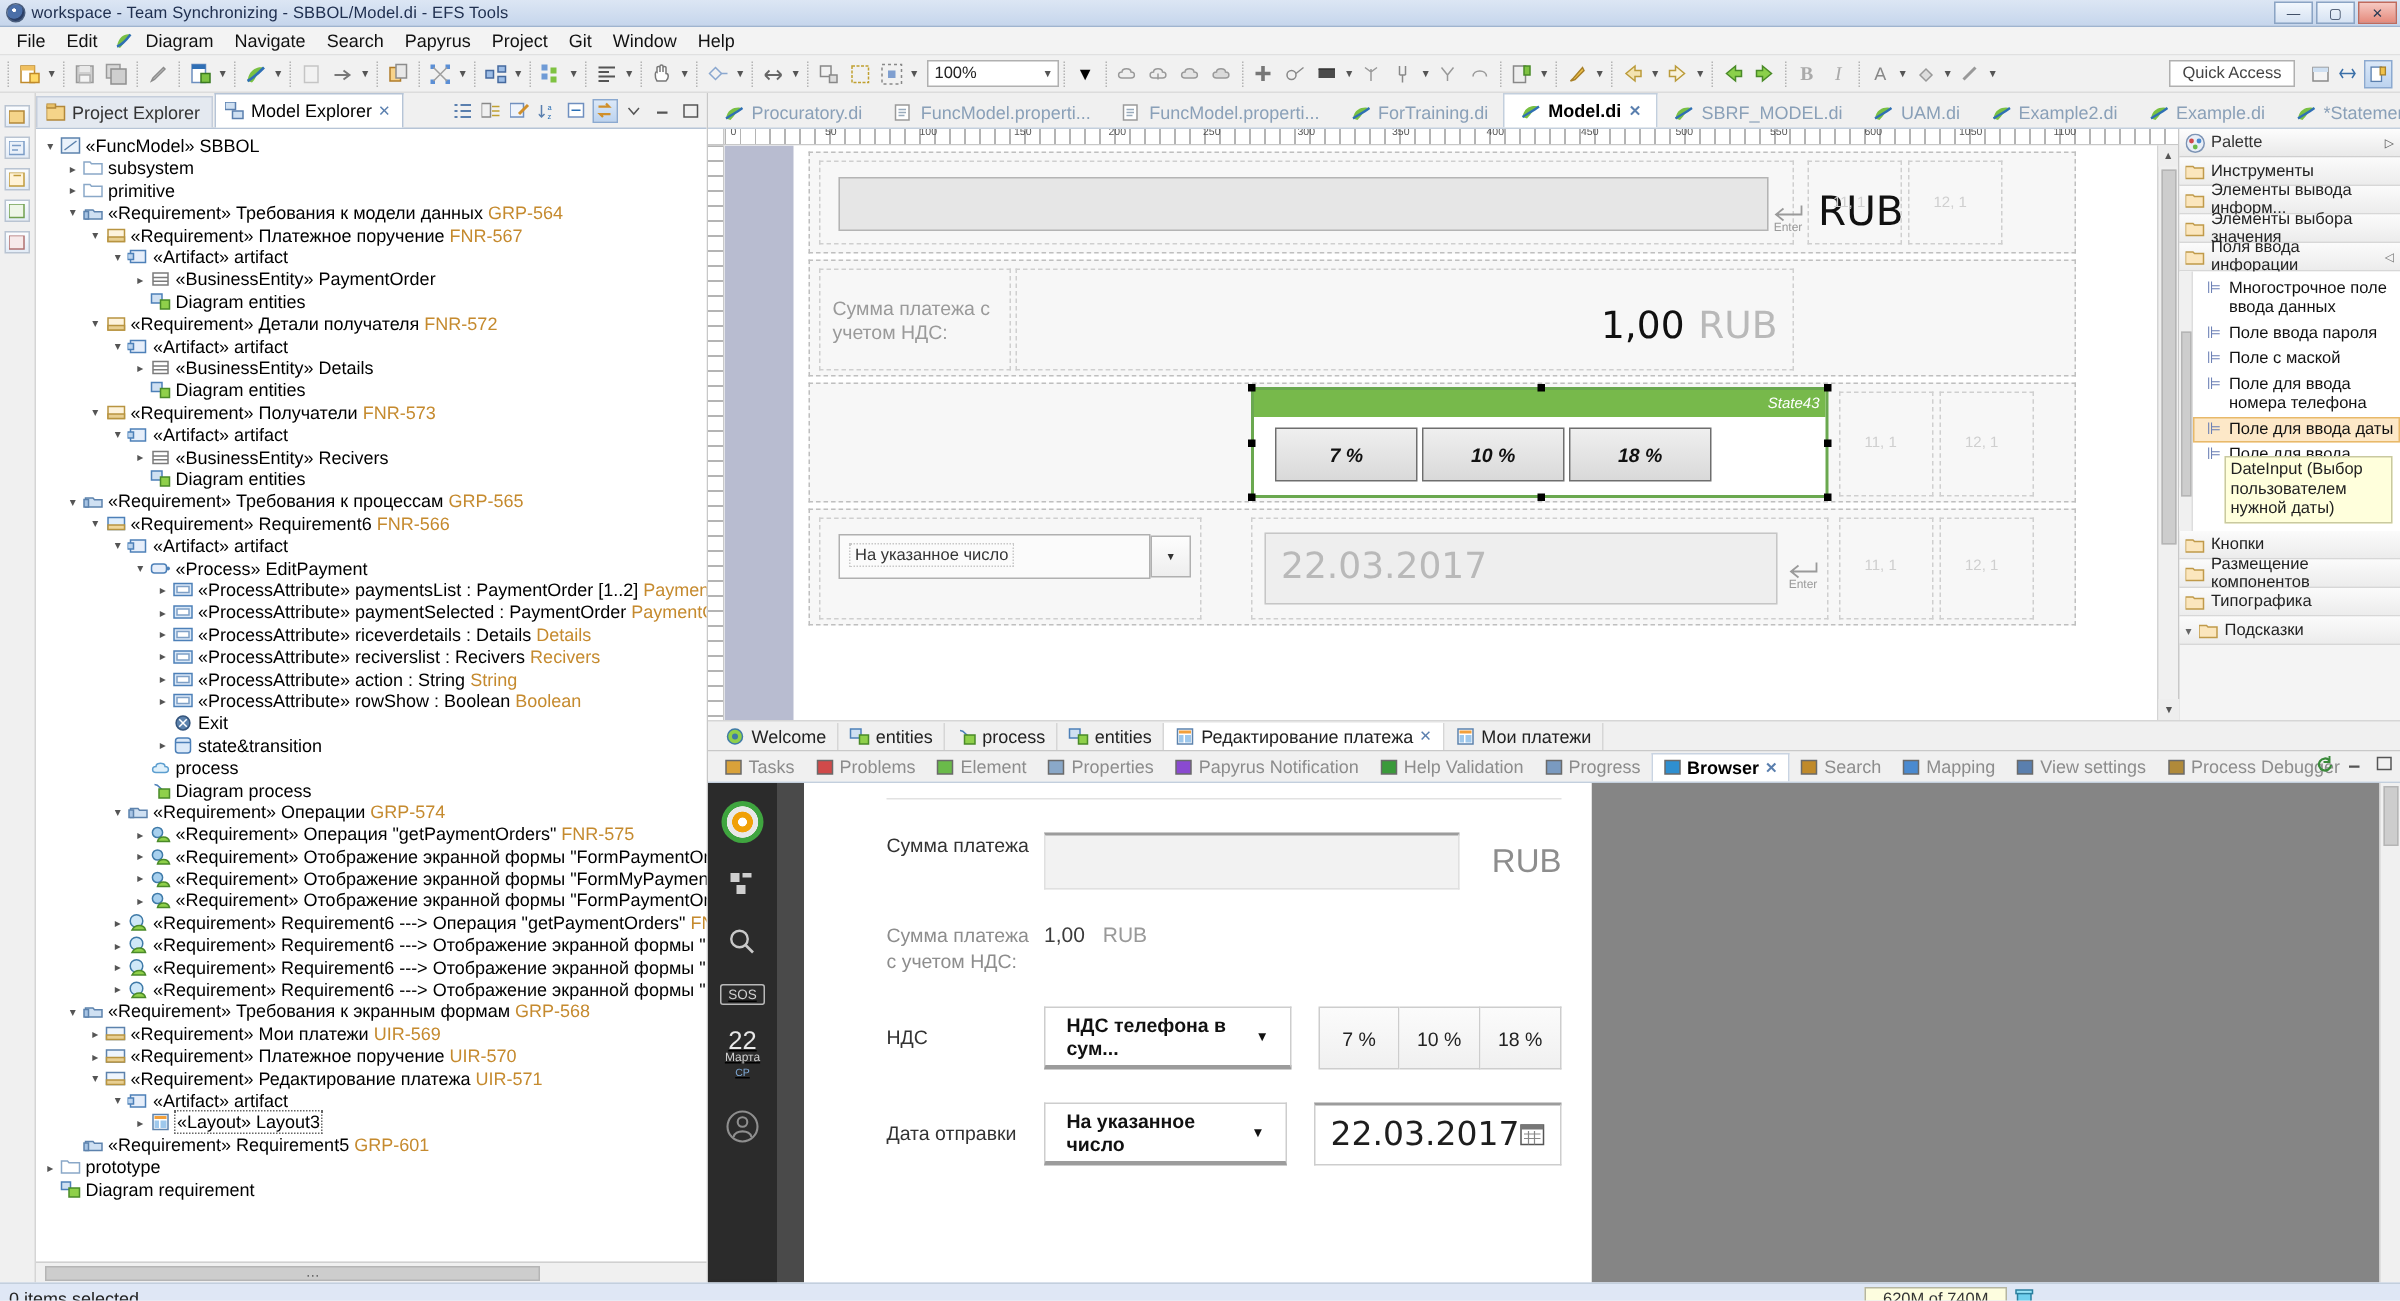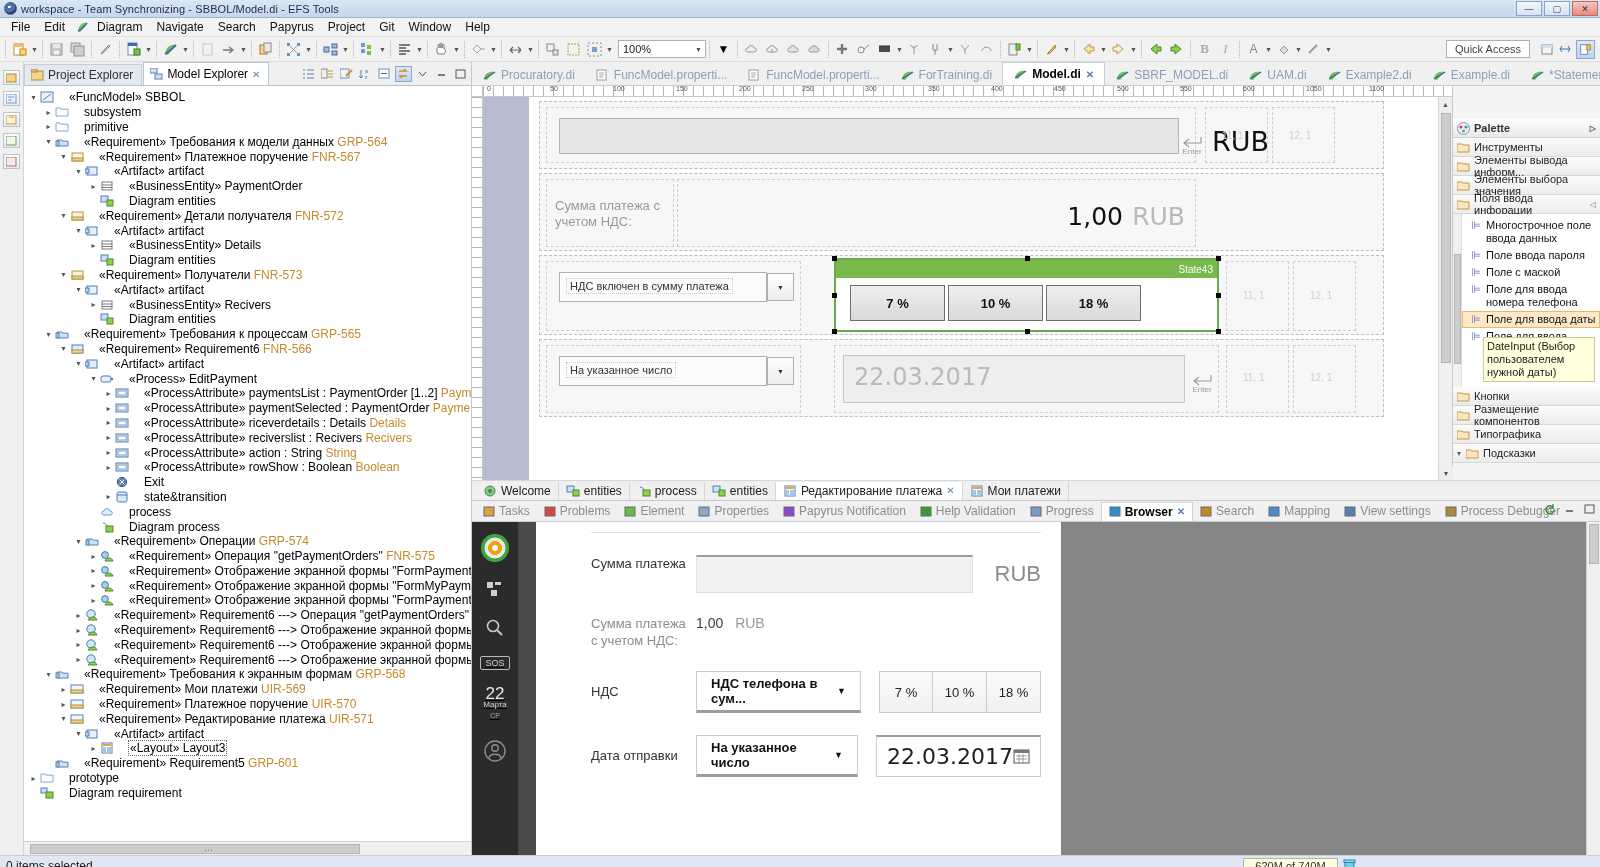--- a/index.html
+++ b/index.html
@@ -56,21 +56,21 @@
     border:1px solid #c5cedb;border-bottom:none;margin-right:1px;}
   .vtab.active{background:#fff;color:#000;border-color:#b6c4d6;height:23px;}
   .vtab .tabx{font-size:10px;color:#5a7fae;}
   .view-toolbar{position:absolute;right:2px;bottom:3px;display:flex;align-items:center;gap:2px;}
   .view-toolbar .vb{width:17px;height:16px;display:flex;align-items:center;justify-content:center;}
   .view-toolbar .vb.sel{border:1px solid #8ba9d0;background:linear-gradient(#dbe8f8,#bcd3ef);}
   .tree{flex:1;overflow:hidden;padding:4px 0 0 0;background:#fff;position:relative;font-size:12px;}
   .trow{height:14.8px;display:flex;align-items:center;white-space:nowrap;padding-left:4px;}
   .twist{width:11px;flex:none;display:flex;align-items:center;justify-content:center;color:#555;font-size:8px;}
   .ticon{width:15px;height:13px;flex:none;margin-right:3px;display:flex;align-items:center;justify-content:center;}
-  .tlabel{color:#000;margin-left:12px;}
+  .tlabel{color:#000;}
   .tq{color:#c58a2e;}
   .tsel{outline:1px dotted #666;display:inline-block;padding:0 1px;}
   .hscroll{height:14px;background:#f0f0f0;border-top:1px solid #d0d0d0;position:relative;}
   .hscroll .thumb{position:absolute;left:6px;top:2px;width:330px;height:10px;background:#cdcdcd;border:1px solid #b5b5b5;}
   .hscroll .dots{position:absolute;left:180px;top:3px;font-size:9px;color:#666;}
   
   .editor-area{flex:1;display:flex;flex-direction:column;min-width:0;}
   .etab-bar{height:24px;background:#f0f0f0;display:flex;align-items:flex-end;border-bottom:1px solid #c3cfdd;overflow:hidden;}
   .etab{height:21px;display:flex;align-items:center;gap:5px;padding:0 10px;font-size:12px;color:#8aa0b8;white-space:nowrap;}
   .etab.active{background:#fff;color:#000;height:23px;border:1px solid #c3cfdd;border-bottom:none;font-weight:bold;}
@@ -96,31 +96,31 @@
   .finput{position:absolute;background:#e6e6e6;border:1px solid #b4b4b4;}
   .flabel{position:absolute;color:#9a9a9a;font-size:13px;line-height:16px;}
   .enter-mark{position:absolute;color:#9a9a9a;font-size:8px;text-align:center;line-height:8px;}
   .rub-big{position:absolute;font-size:27px;color:#111;font-family:"DejaVu Sans",sans-serif;}
   .amt-big{position:absolute;font-size:25px;font-family:"DejaVu Sans",sans-serif;}
   .cellnum{position:absolute;color:#cfcfcf;font-size:10px;}
   .combo{position:absolute;border:1px solid #b0b0b0;background:#fbfbfb;}
   .combo .ctext{position:absolute;left:6px;top:5px;font-size:11px;color:#333;border:1px dotted #c8c8c8;padding:1px 3px;}
   .combo .cbtn{position:absolute;right:-28px;top:0;width:27px;height:100%;border:1px solid #b0b0b0;background:linear-gradient(#fdfdfd,#eee);
      display:flex;align-items:center;justify-content:center;font-size:7px;color:#333;}
-  .state-box{position:absolute;border:2px solid #6aa84f;background:#fff;}
+  .state-box{position:absolute;border:2px solid #6aa84f;background:#fff;font-style:italic;}
   .state-hdr{height:18px;background:#77b94b;color:#fff;font-size:10px;display:flex;align-items:center;justify-content:flex-end;padding-right:4px;}
   .sel-handle{position:absolute;width:5px;height:5px;background:#000;}
   .pctbtn{position:absolute;border:1px solid #6e6e6e;background:linear-gradient(#efefef,#d9d9d9);
      display:flex;align-items:center;justify-content:center;font-size:13px;font-weight:bold;color:#111;}
   .dateinput{position:absolute;background:#eee;border:1px solid #c6c6c6;}
   .dateinput .dtxt{position:absolute;left:10px;top:7px;font-size:24px;color:#b9b9b9;font-family:"DejaVu Sans",sans-serif;}
   
   .palette{width:148px;background:#f4f4f4;border-left:1px solid #c8c8c8;display:flex;flex-direction:column;font-size:11px;}
   .pal-title{height:19px;background:linear-gradient(#fdfdfd,#e9e9e9);border-bottom:1px solid #cfcfcf;
-     display:flex;align-items:center;gap:4px;padding:0 4px;font-weight:bold;color:#333;margin-top:33px;}
+     display:flex;align-items:center;gap:4px;padding:0 4px;font-weight:normal;color:#333;}
   .pal-title .arr{margin-left:auto;font-size:8px;color:#555;}
   .pal-drawer{height:19px;background:linear-gradient(#fbfbfb,#ececec);border-bottom:1px solid #d7d7d7;
      display:flex;align-items:center;gap:4px;padding:0 4px;color:#222;}
   .pal-drawer .pin{margin-left:auto;font-size:8px;color:#777;}
   .pal-items{background:#fff;flex:none;padding:3px 0;position:relative;}
   .pal-item{display:flex;align-items:flex-start;gap:4px;padding:2px 4px 2px 8px;color:#111;line-height:13px;}
   .pal-item.sel{background:#fde8c8;border:1px solid #e8b96a;padding:1px 3px 1px 7px;}
   .pal-icon{flex:none;width:12px;height:12px;display:flex;align-items:center;justify-content:center;color:#6b7fb5;font-size:11px;}
   .pal-tip{position:absolute;left:30px;top:123px;width:112px;background:#ffffdc;border:1px solid #c9c9a0;
      font-size:11px;color:#222;padding:2px 3px;line-height:13px;z-index:5;}
@@ -1244,26 +1244,20 @@
                   <div class="flabel" style="left:8px;top:18px;white-space:pre;">Сумма платежа с
 учетом НДС:</div>
                 </div>
                 <div class="lcell" style="left:137px;top:5px;width:519px;height:68px;">
                   <div class="amt-big" style="right:72px;top:22px;color:#111;">1,00</div>
                   <div class="amt-big" style="right:10px;top:22px;color:#b9b9b9;">RUB</div>
                 </div>
               </div>
 
               <div class="lrow" style="left:10px;top:158px;width:845px;height:80px;">
-                <div class="lcell" style="left:6px;top:5px;width:255px;height:70px;">
-                  <div class="combo" style="left:12px;top:10px;width:208px;height:30px;">
-                    <div class="ctext">НДС включен в сумму платежа</div>
-                    <div class="cbtn">▼</div>
-                  </div>
-                </div>
                 <div class="state-box" style="left:294px;top:2px;width:385px;height:74px;">
                   <div class="state-hdr">
                     <span>State43</span>
                   </div>
                   <div style="position:relative;height:52px;">
                     <div class="pctbtn" style="left:14px;top:7px;width:95px;height:36px;">7 %</div>
                     <div class="pctbtn" style="left:112px;top:7px;width:95px;height:36px;">10 %</div>
                     <div class="pctbtn" style="left:210px;top:7px;width:95px;height:36px;">18 %</div>
                   </div>
                   <div class="sel-handle" style="left:-4px;top:-4px;"></div>

